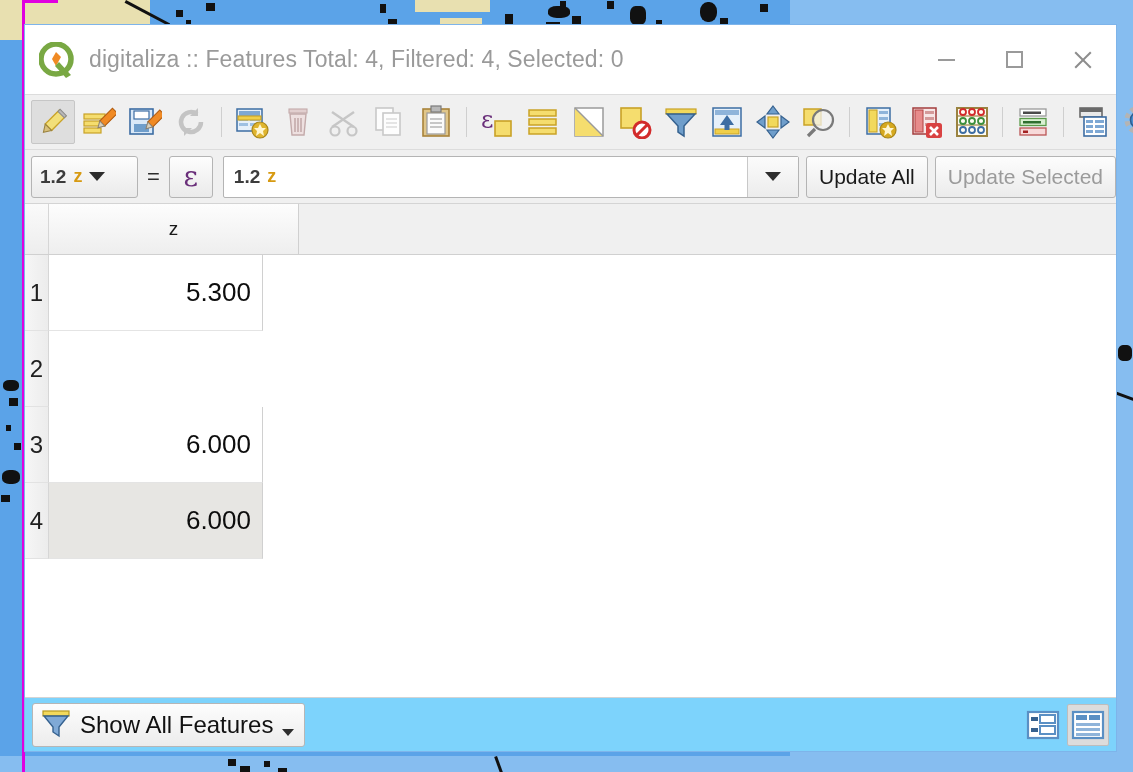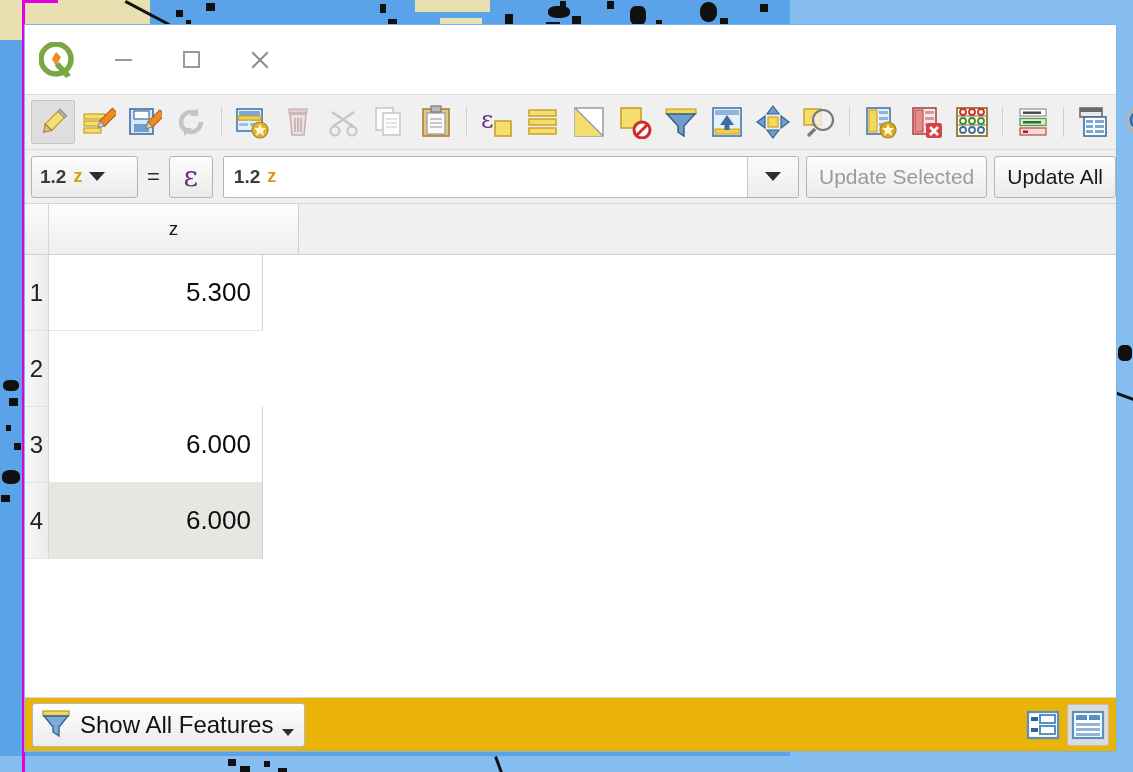--- a/index.html
+++ b/index.html
@@ -272,21 +272,21 @@
     width: 24px;
     background: #f0f0f0;
     border-right: 1px solid #d6d6d6;
     box-sizing: border-box;
   }
   #body-filler-rest { flex: 1 1 auto; background: #ffffff; }
 
   
   #status-bar {
     height: 54px; min-height: 54px;
-    background: #eab308;
+    background: #7dd3fc;
     border-top: 1px solid #d4d4d4;
     display: flex;
     align-items: center;
     padding: 0 7px;
     box-sizing: border-box;
   }
   #filter-btn {
     height: 44px;
     background: linear-gradient(#fdfdfd, #ececec);
     border: 1px solid #b6b6b6;
@@ -366,20 +366,21 @@
 <div id="attr-window">
 
   <div id="title-bar">
     <div id="qgis-logo">
       <svg width="36" height="36" viewBox="0 0 36 36">
         <circle cx="17" cy="17" r="15" fill="none" stroke="#79a843" stroke-width="5.5"></circle>
         <path d="M17 10 L22 15 L17 24 L13 17 Z" fill="#f08a24"></path>
         <path d="M20 20 L32 33 L27 36 L16 24 Z" fill="#79a843"></path>
       </svg>
     </div>
+    <div id="title-text">digitaliza :: Features Total: 4, Filtered: 4, Selected: 0</div>
     <div class="win-btn">
       <div class="win-glyph-min"></div>
     </div>
     <div class="win-btn">
       <div class="win-glyph-max"></div>
     </div>
     <div class="win-btn">
       <div class="win-glyph-close"></div>
     </div>
   </div>
@@ -672,22 +673,22 @@
     <div id="expr-btn">
       <span>ε</span>
     </div>
     <div id="expr-input">
       <span class="num-glyph">1.2</span>
       <span class="fld-glyph">z</span>
       <div id="expr-drop">
         <span class="caret-down"></span>
       </div>
     </div>
+    <div class="upd-btn">Update All</div>
     <div class="upd-btn disabled">Update Selected</div>
-    <div class="upd-btn">Update All</div>
   </div>
 
   <div id="table-region">
     <div id="table-header">
       <div class="hdr-corner"></div>
       <div class="hdr-cell">z</div>
       <div class="hdr-filler"></div>
     </div>
     <div id="table-body">
 

